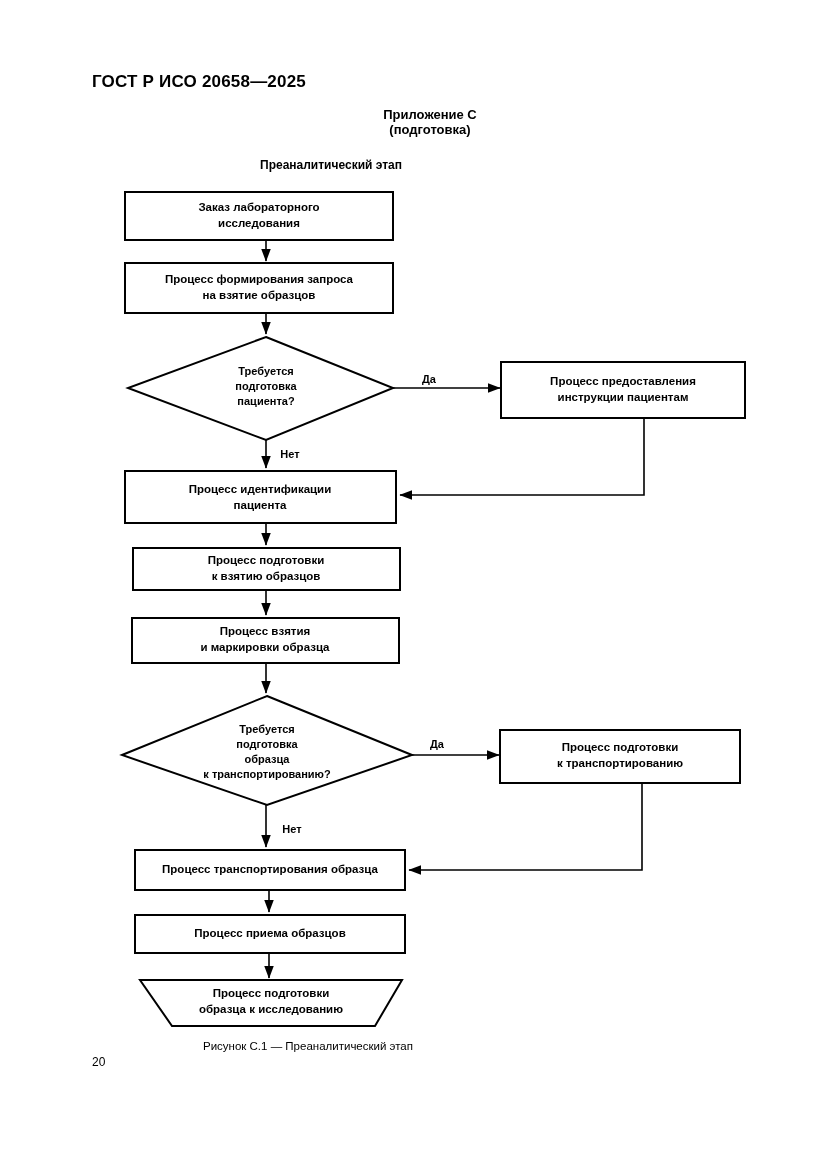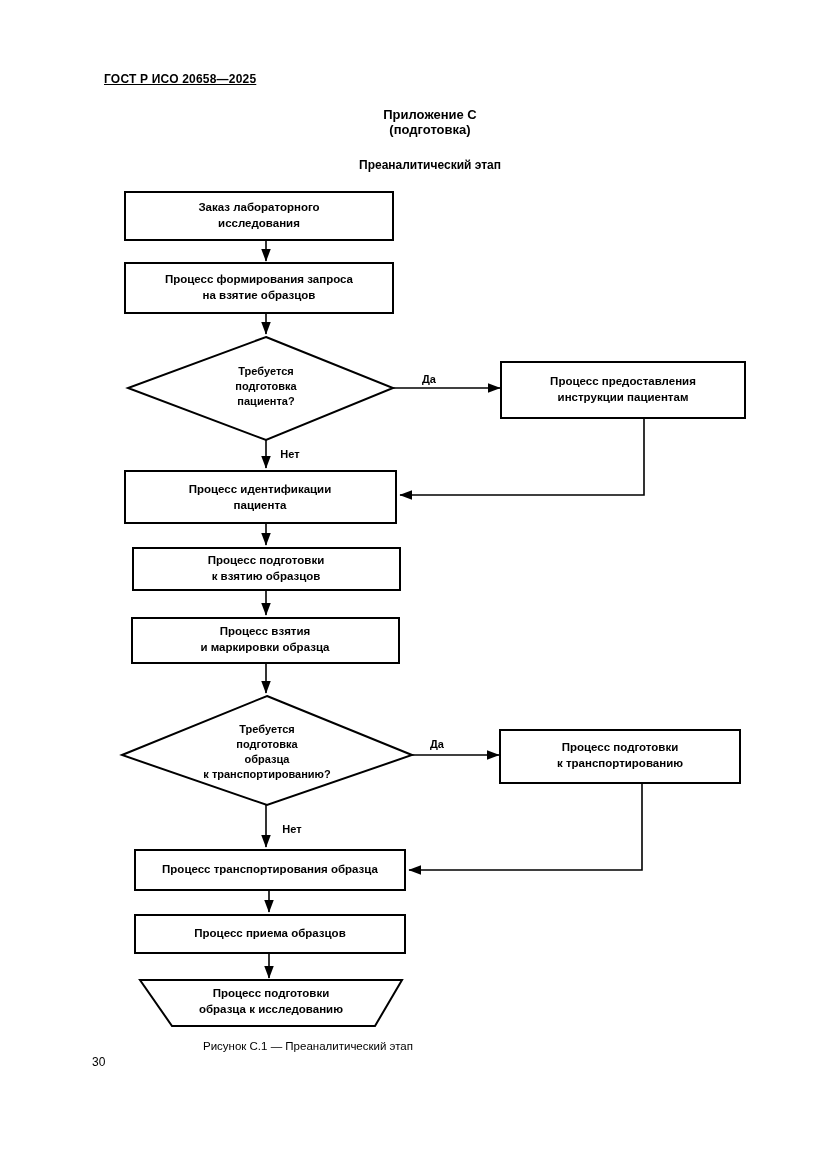--- a/index.html
+++ b/index.html
@@ -16,44 +16,43 @@
     overflow: hidden;
   }
   .page {
     position: absolute;
     inset: 0;
     width: 827px;
     height: 1169px;
   }
   .doc-header {
     position: absolute;
-    left: 104px;
+    left: 92px;
     top: 72px;
-    font-size: 12px;
+    font-size: 17px;
     font-weight: bold;
     letter-spacing: 0.2px;
     white-space: nowrap;
-    text-decoration: underline;
   }
   .annex-block {
     position: absolute;
     left: 300px;
     top: 107px;
     width: 260px;
     text-align: center;
     font-size: 13px;
     font-weight: bold;
     line-height: 15px;
   }
   .annex-title {
     position: absolute;
     left: 260px;
     top: 158px;
     width: 340px;
-    text-align: center;
+    text-align: left;
     font-size: 12px;
     font-weight: bold;
   }
   .figure-caption {
     position: absolute;
     left: 203px;
     top: 1040px;
     width: 420px;
     text-align: left;
     font-size: 11.5px;
@@ -206,15 +205,15 @@
 
     <g>
       <polygon class="shape" points="140,980 402,980 375,1026 172,1026"></polygon>
       <text x="271" y="994">Процесс подготовки</text>
       <text x="271" y="1010">образца к исследованию</text>
     </g>
   </svg>
 
   <div class="figure-caption">Рисунок С.1 — Преаналитический этап</div>
 
-  <div class="page-number">30</div>
+  <div class="page-number">20</div>
 
 </div>
 
 </body></html>

